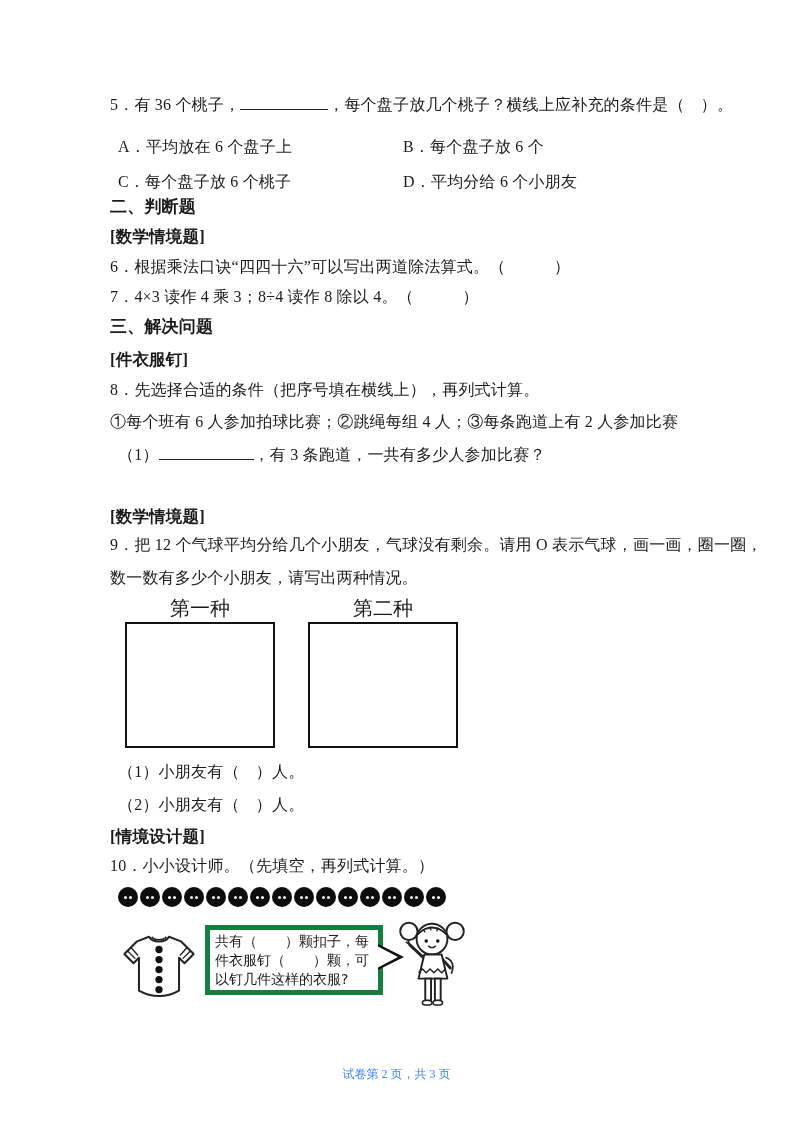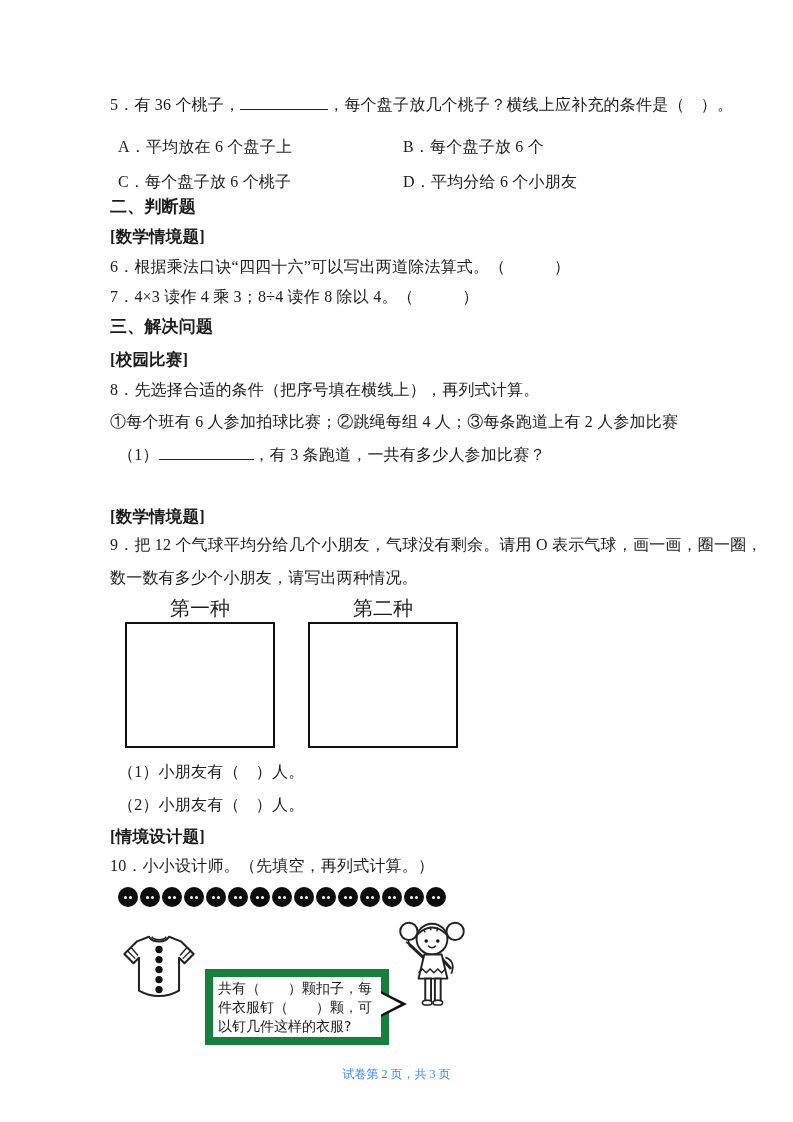--- a/index.html
+++ b/index.html
@@ -45,26 +45,25 @@
   }
   .clothes-button::after{
     content:"";position:absolute;left:6px;top:9px;width:3px;height:3px;
     border-radius:50%;background:#fff;box-shadow:5px 0 0 #fff;
   }
   .shirt-wrap{position:absolute;left:8px;top:928px;}
   .girl-wrap{position:absolute;left:288px;top:915px;}
   .bubble{
     position:absolute;left:95px;top:925px;
     width:158px;height:56px;
-    border:8px solid #15803d;background:#fff;
+    border:5px solid #15803d;background:#fff;
     padding:2px 5px;
     font-family:"DejaVu Sans","Liberation Sans",sans-serif;
     font-size:14px;line-height:19px;
     white-space:nowrap;
-    margin-top:44px;
   }
   .bubble-tail-outer{
     position:absolute;right:-26px;top:14px;width:0;height:0;
     border-style:solid;border-width:13px 0 13px 26px;
     border-color:transparent transparent transparent #111;
   }
   .bubble-tail-inner{
     position:absolute;right:-20px;top:16px;width:0;height:0;
     border-style:solid;border-width:11px 0 11px 21px;
     border-color:transparent transparent transparent #fff;
@@ -90,21 +89,21 @@
       <span>C．每个盘子放 6 个桃子</span>
       <span class="col2">D．平均分给 6 个小朋友</span>
     </div>
 
     <div class="line heading" style="top:196px">二、判断题</div>
     <div class="line tagline" style="top:226px">[数学情境题]</div>
     <div class="line" style="top:256px">6．根据乘法口诀“四四十六”可以写出两道除法算式。（　　　）</div>
     <div class="line" style="top:286px">7．4×3 读作 4 乘 3；8÷4 读作 8 除以 4。（　　　）</div>
 
     <div class="line heading" style="top:316px">三、解决问题</div>
-    <div class="line tagline" style="top:349px">[校园比赛]</div>
+    <div class="line tagline" style="top:349px">[件衣服钉]</div>
     <div class="line" style="top:379px">8．先选择合适的条件（把序号填在横线上），再列式计算。</div>
     <div class="line" style="top:411px">①每个班有 6 人参加拍球比赛；②跳绳每组 4 人；③每条跑道上有 2 人参加比赛</div>
     <div class="line indent" style="top:444px"><span>（1）</span><span class="blank w95"></span><span>，有 3 条跑道，一共有多少人参加比赛？</span></div>
 
     <div class="line tagline" style="top:506px">[数学情境题]</div>
     <div class="line" style="top:534px">9．把 12 个气球平均分给几个小朋友，气球没有剩余。请用 O 表示气球，画一画，圈一圈，</div>
     <div class="line" style="top:567px">数一数有多少个小朋友，请写出两种情况。</div>
 
     <div class="box-label" style="left:15px">第一种</div>
     <div class="box-label" style="left:198px">第二种</div>

